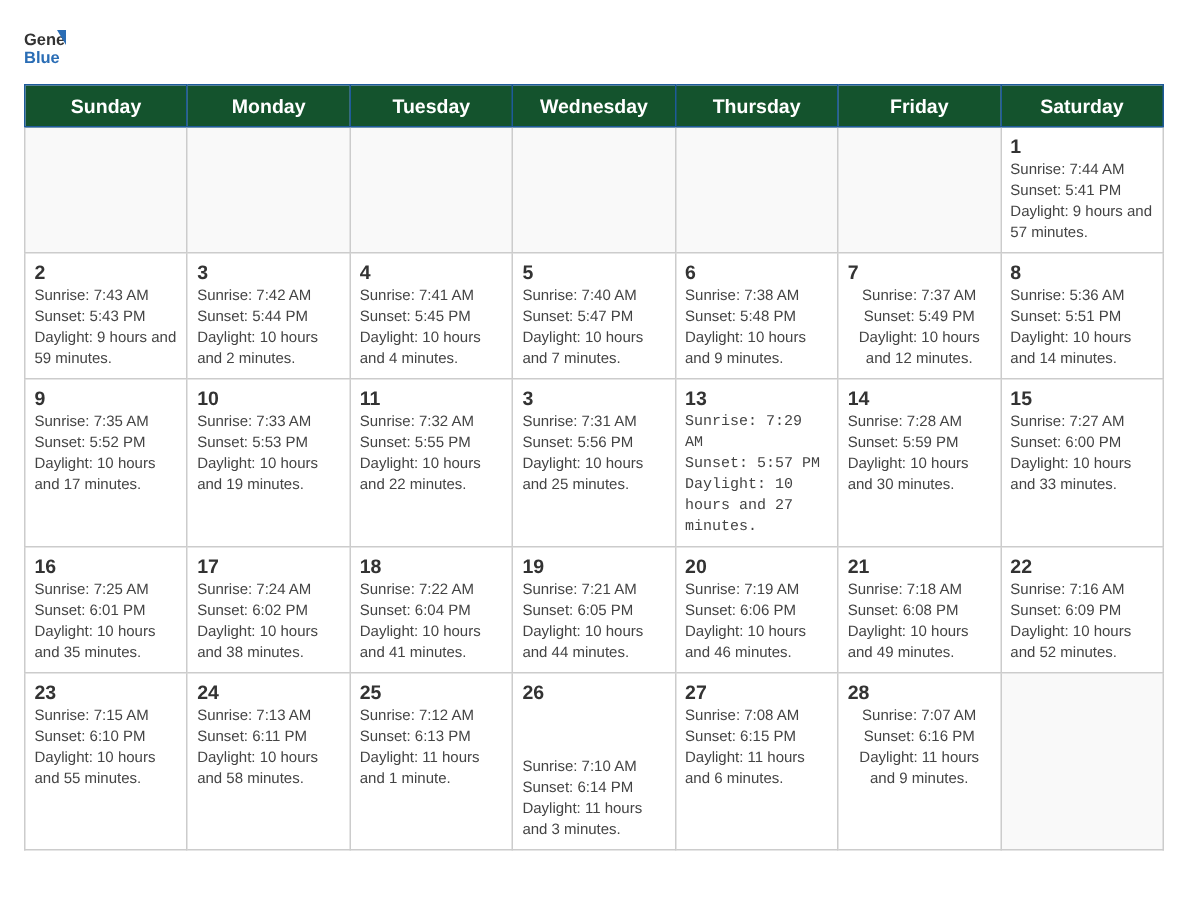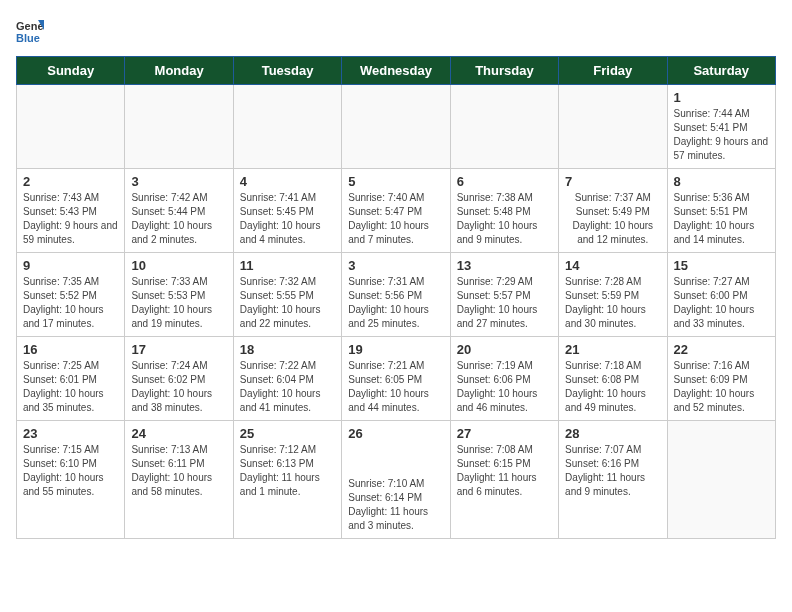--- a/index.html
+++ b/index.html
@@ -190,21 +190,21 @@
 Daylight: 10 hours and 22 minutes.</div>
         </td>
         <td>
           <span class="day-number">3</span>
           <div class="day-info" style="white-space: pre-line;">Sunrise: 7:31 AM
 Sunset: 5:56 PM
 Daylight: 10 hours and 25 minutes.</div>
         </td>
         <td>
           <span class="day-number">13</span>
-          <div class="day-info" style="white-space: pre-line;">Sunrise: 7:29 AM
+          <div class="day-info" style="white-space: pre-line; font-family: Liberation Mono, monospace;">Sunrise: 7:29 AM
 Sunset: 5:57 PM
 Daylight: 10 hours and 27 minutes.</div>
         </td>
         <td>
           <span class="day-number">14</span>
           <div class="day-info" style="white-space: pre-line;">Sunrise: 7:28 AM
 Sunset: 5:59 PM
 Daylight: 10 hours and 30 minutes.</div>
         </td>
         <td>
@@ -284,20 +284,20 @@
 Daylight: 11 hours and 3 minutes.</div>
         </td>
         <td>
           <span class="day-number">27</span>
           <div class="day-info" style="white-space: pre-line;">Sunrise: 7:08 AM
 Sunset: 6:15 PM
 Daylight: 11 hours and 6 minutes.</div>
         </td>
         <td>
           <span class="day-number">28</span>
-          <div class="day-info" style="white-space: pre-line;">Sunrise: 7:07 AM
+          <div class="day-info" style="white-space: pre-line; text-align: center;">Sunrise: 7:07 AM
 Sunset: 6:16 PM
 Daylight: 11 hours and 9 minutes.</div>
         </td>
         <td class="empty"></td>
       </tr>
     </tbody>
 </table>
 
 </body></html>

